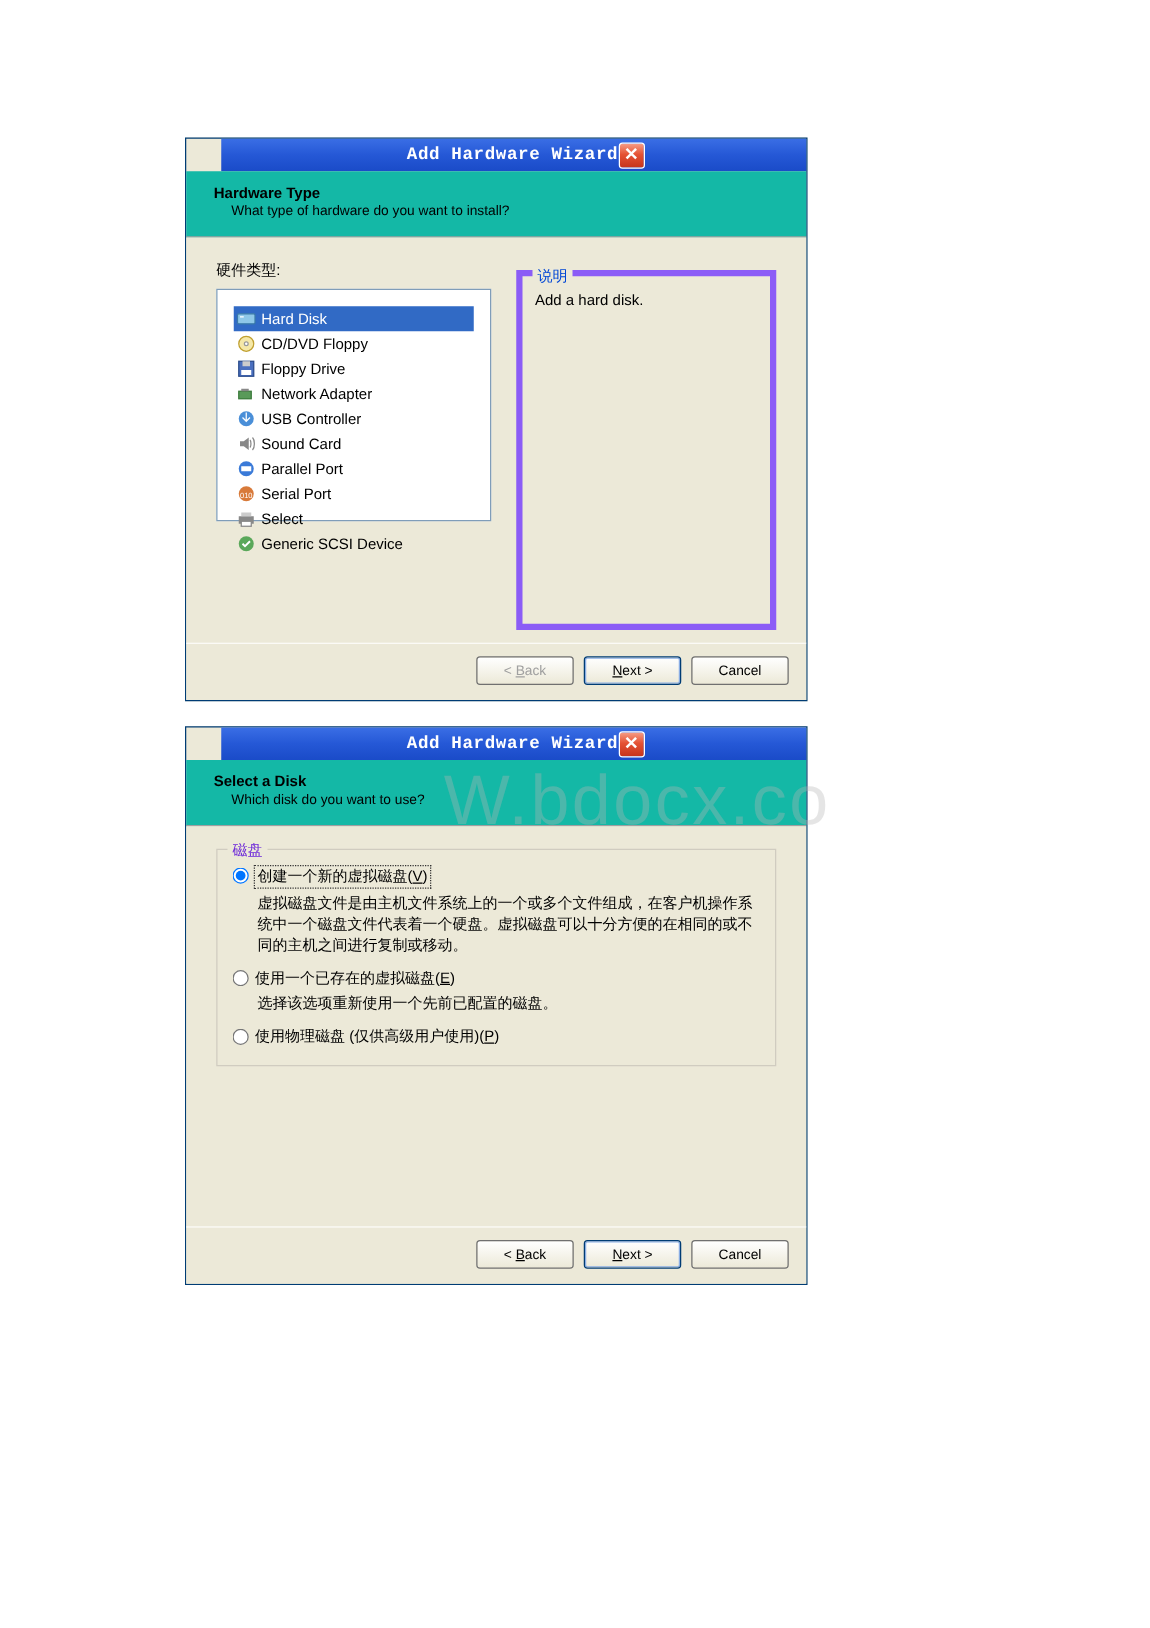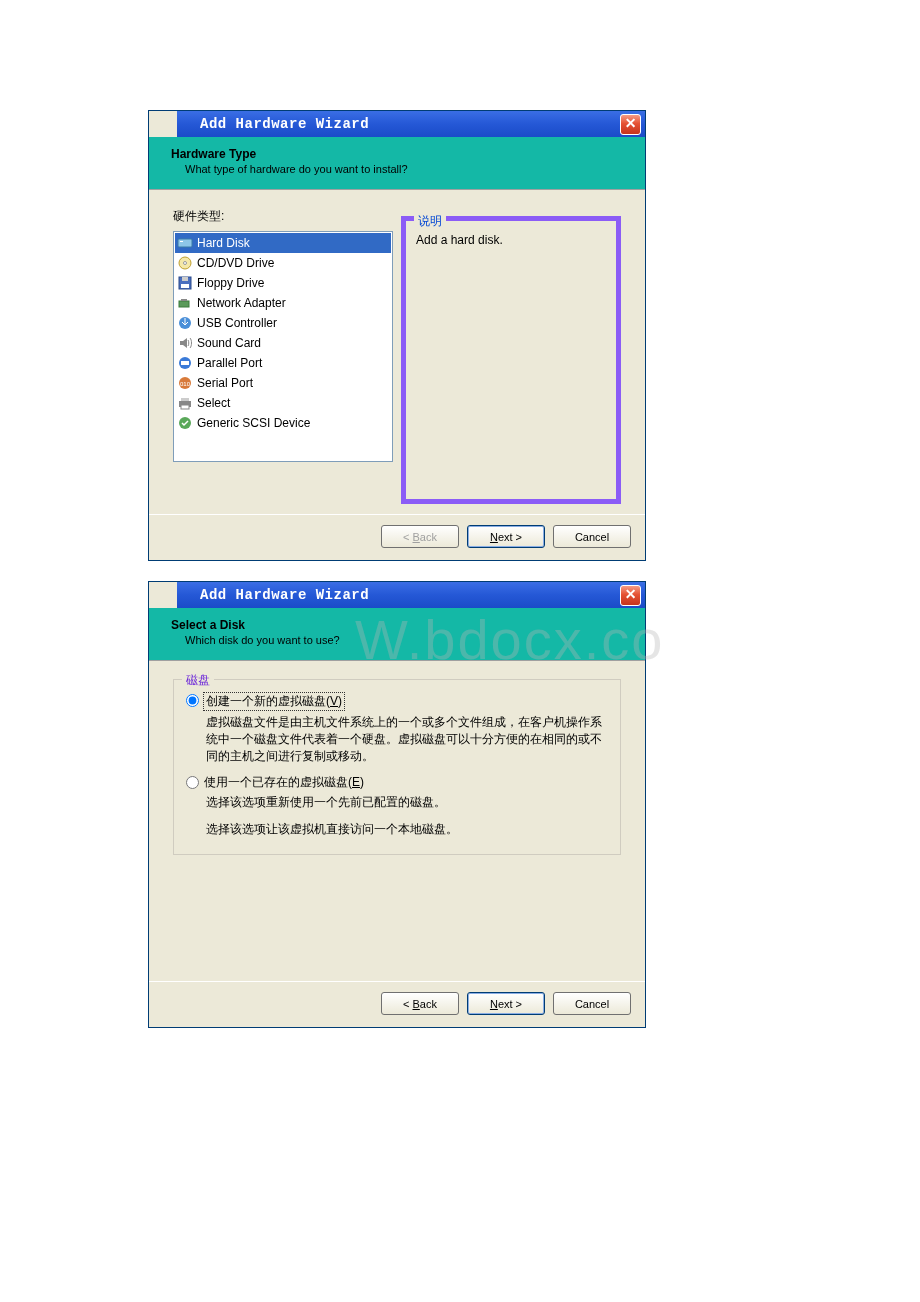--- a/index.html
+++ b/index.html
@@ -13,21 +13,21 @@
       width: 498px;
       background: #ece9d8;
       border: 1px solid #003c74;
       margin-bottom: 20px;
     }
     .titlebar {
       background: linear-gradient(to bottom, #3a6ee5 0%, #2558d6 50%, #1a4bc8 100%);
       color: #fff;
       display: flex;
       align-items: center;
-      justify-content: space-between;
+      justify-content: center;
       padding: 3px 4px 3px 23px;
       height: 26px;
       margin-left: 28px;
     }
     .titlebar-text {
       font-family: "Courier New", monospace;
       font-weight: bold;
       font-size: 14px;
       letter-spacing: 0.5px;
     }
@@ -59,31 +59,31 @@
     .header-sub {
       font-size: 11px;
       margin-left: 6px;
     }
     .body-panel {
       background: #ece9d8;
       padding: 18px 24px 10px 24px;
       min-height: 300px;
       position: relative;
     }
-    .hw-layout { display: flex; gap: 8px; }
+    .hw-layout { display: flex; gap: 20px; }
     .hw-left { flex: 0 0 220px; }
     .hw-label {
       font-size: 12px;
       margin-bottom: 6px;
     }
     .hw-list {
       border: 1px solid #7f9db9;
       background: #fff;
-      height: 231px;
-      padding: 1px;
+      height: 186px;
+      padding: 13px;
     }
     .hw-item {
       display: flex;
       align-items: center;
       gap: 4px;
       padding: 1px 2px;
       font-size: 12px;
       cursor: pointer;
       line-height: 18px;
     }
@@ -219,21 +219,21 @@
               </span>
             <span>Hard Disk</span>
           </div>
           <div class="hw-item">
             <span class="icon">
                 <svg viewBox="0 0 16 16">
                   <circle cx="8" cy="8" r="6" fill="#f5e8a8" stroke="#c0a030"></circle>
                   <circle cx="8" cy="8" r="1.5" fill="#fff" stroke="#999"></circle>
                 </svg>
               </span>
-            <span>CD/DVD Drive</span>
+            <span>CD/DVD Floppy</span>
           </div>
           <div class="hw-item">
             <span class="icon">
                 <svg viewBox="0 0 16 16">
                   <rect x="2" y="2" width="12" height="12" fill="#4a6fbf" stroke="#2a4a8a"></rect>
                   <rect x="5" y="2" width="6" height="4" fill="#ccc"></rect>
                   <rect x="4" y="9" width="8" height="4" fill="#fff"></rect>
                 </svg>
               </span>
             <span>Floppy Drive</span>
@@ -334,21 +334,24 @@
       <div class="radio-row">
         <input type="radio" name="disk" checked="" style="">
         <span class="radio-label dotted">创建一个新的虚拟磁盘(<span class="underline-letter">V</span>)</span>
       </div>
       <div class="radio-desc">虚拟磁盘文件是由主机文件系统上的一个或多个文件组成，在客户机操作系统中一个磁盘文件代表着一个硬盘。虚拟磁盘可以十分方便的在相同的或不同的主机之间进行复制或移动。</div>
       <div class="radio-row">
         <input type="radio" name="disk" style="">
         <span class="radio-label">使用一个已存在的虚拟磁盘(<span class="underline-letter">E</span>)</span>
       </div>
       <div class="radio-desc">选择该选项重新使用一个先前已配置的磁盘。</div>
-      <div class="radio-desc" style="margin-bottom:2px;">选择该选项让该虚拟机直接访问一个本地磁盘。</div>
+      <div class="radio-row">
+        <input type="radio" name="disk" style="">
+        <span class="radio-label">使用物理磁盘 (仅供高级用户使用)(<span class="underline-letter">P</span>)</span>
+      </div>
     </div>
   </div>
   <div class="btn-row">
     <button class="btn">&lt; <span class="underline-letter">B</span>ack</button>
     <button class="btn default"><span class="underline-letter">N</span>ext &gt;</button>
     <button class="btn">Cancel</button>
   </div>
 </div>
 
 </body></html>

